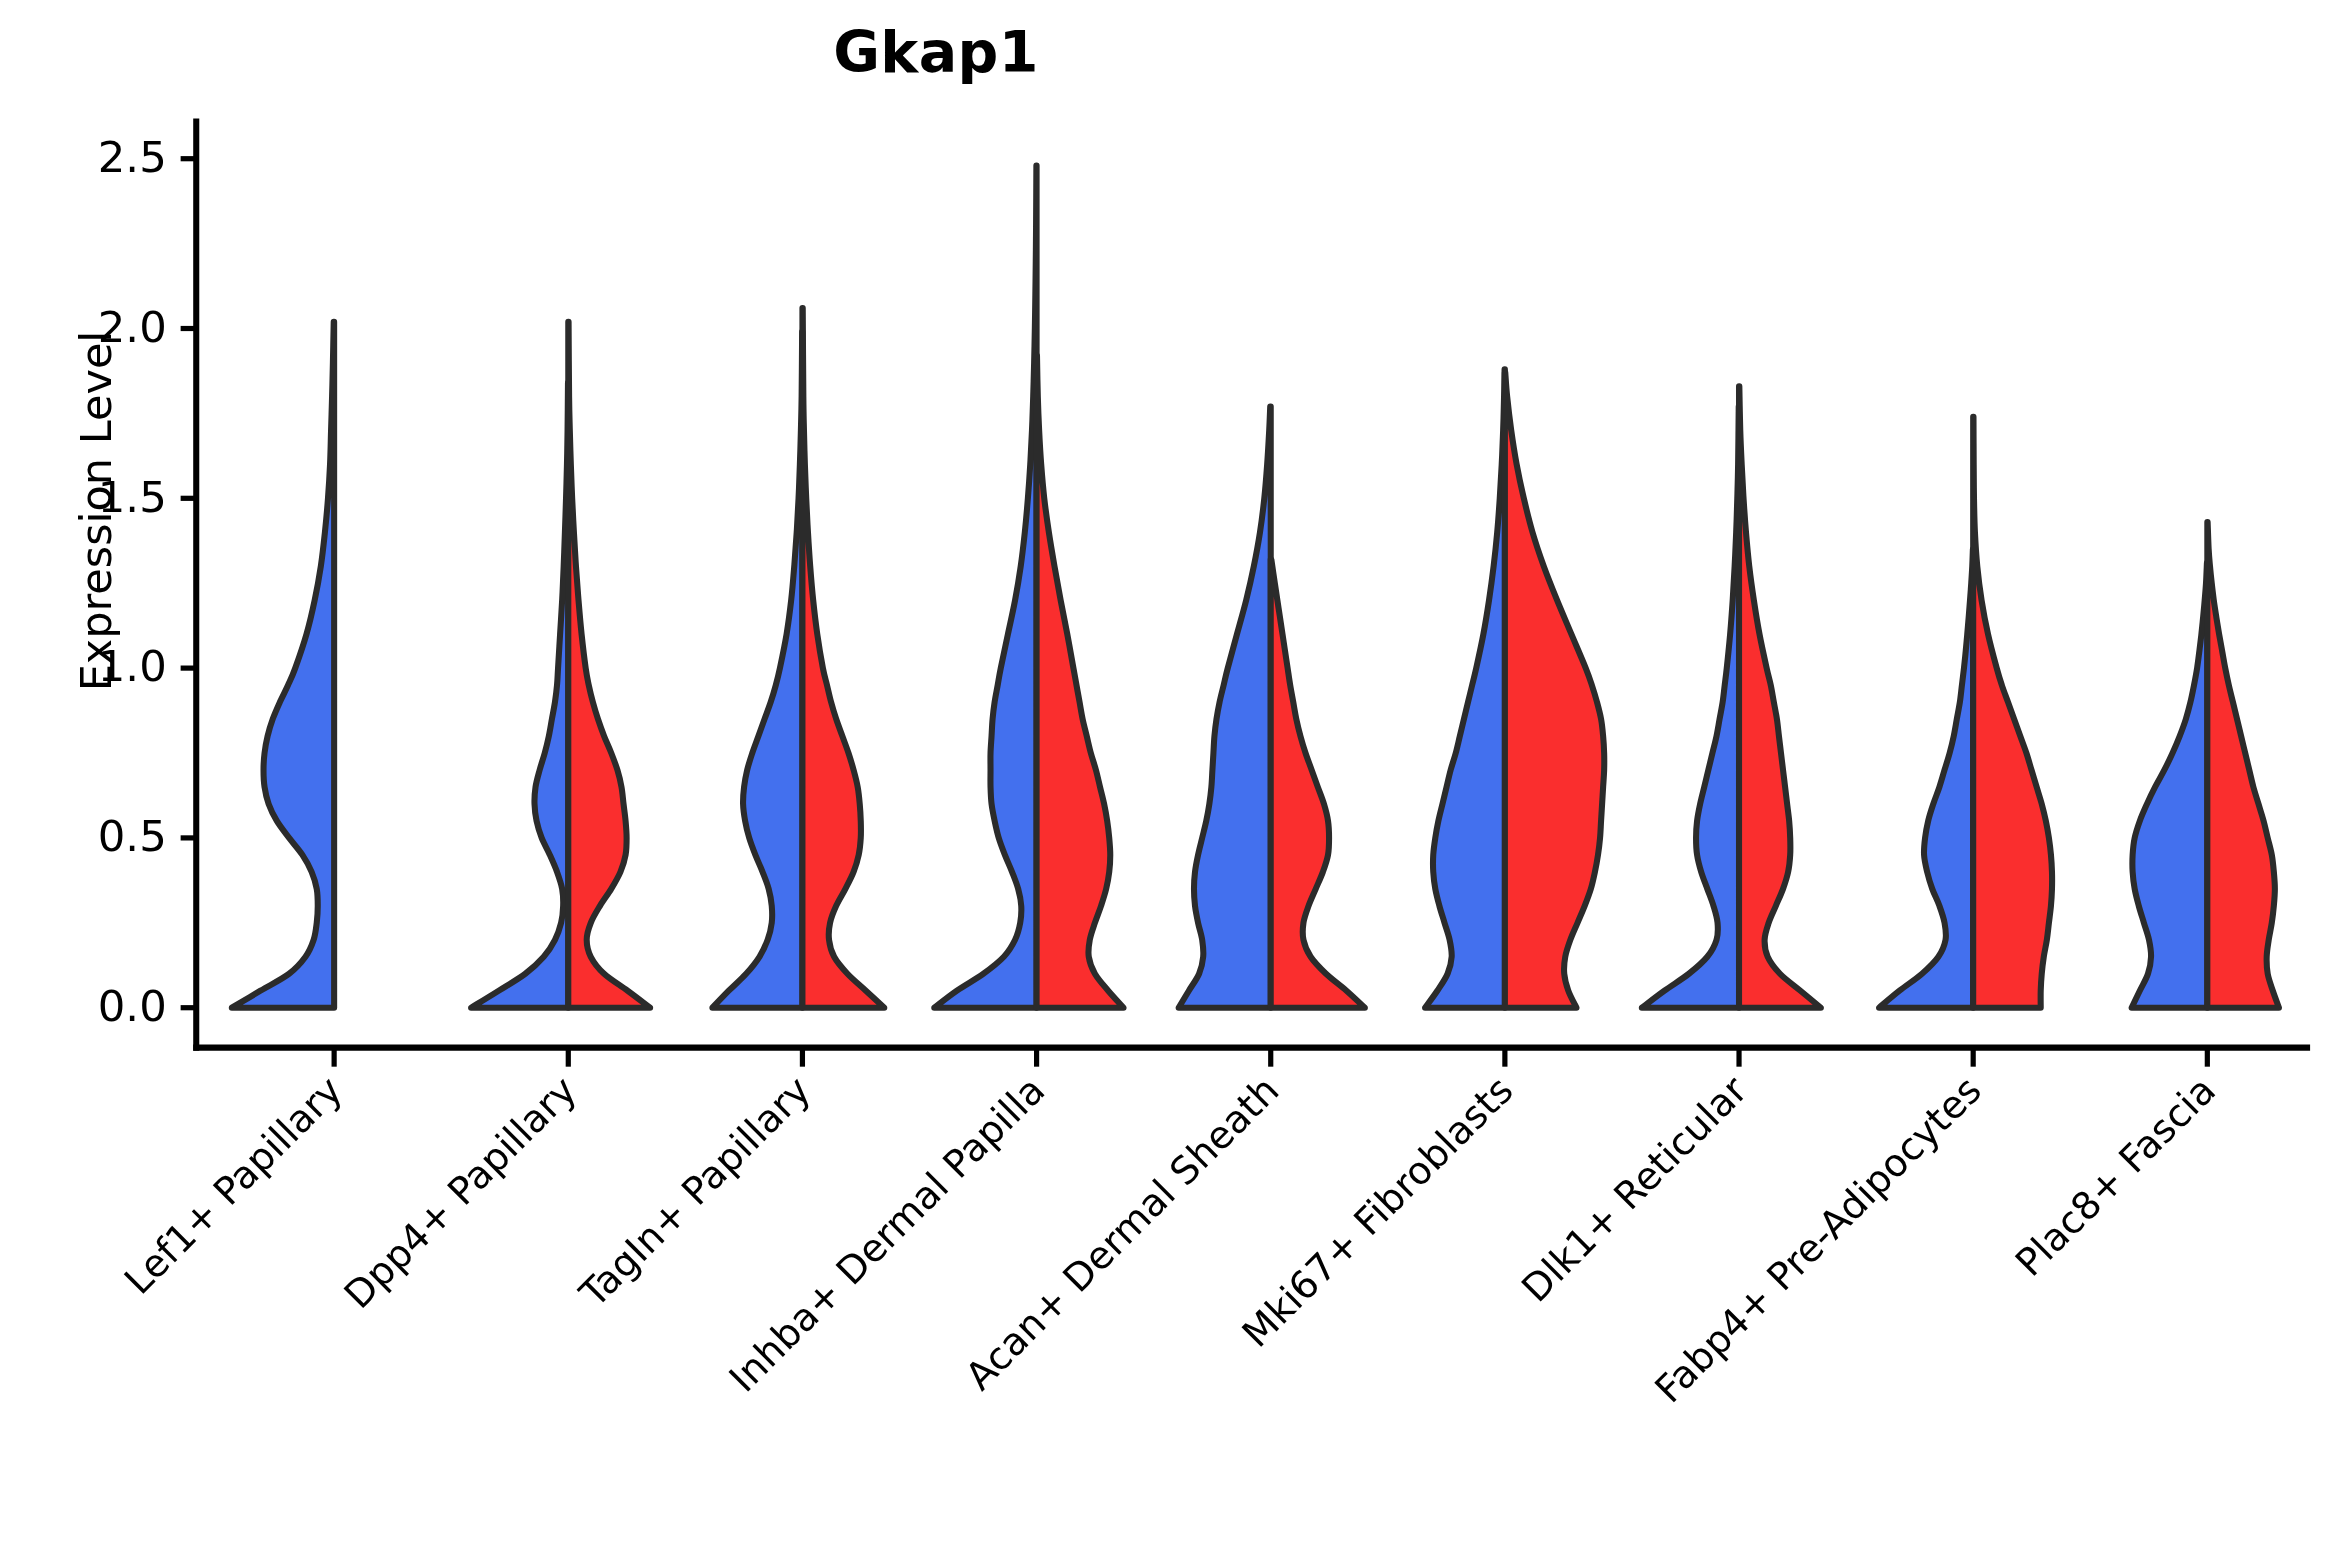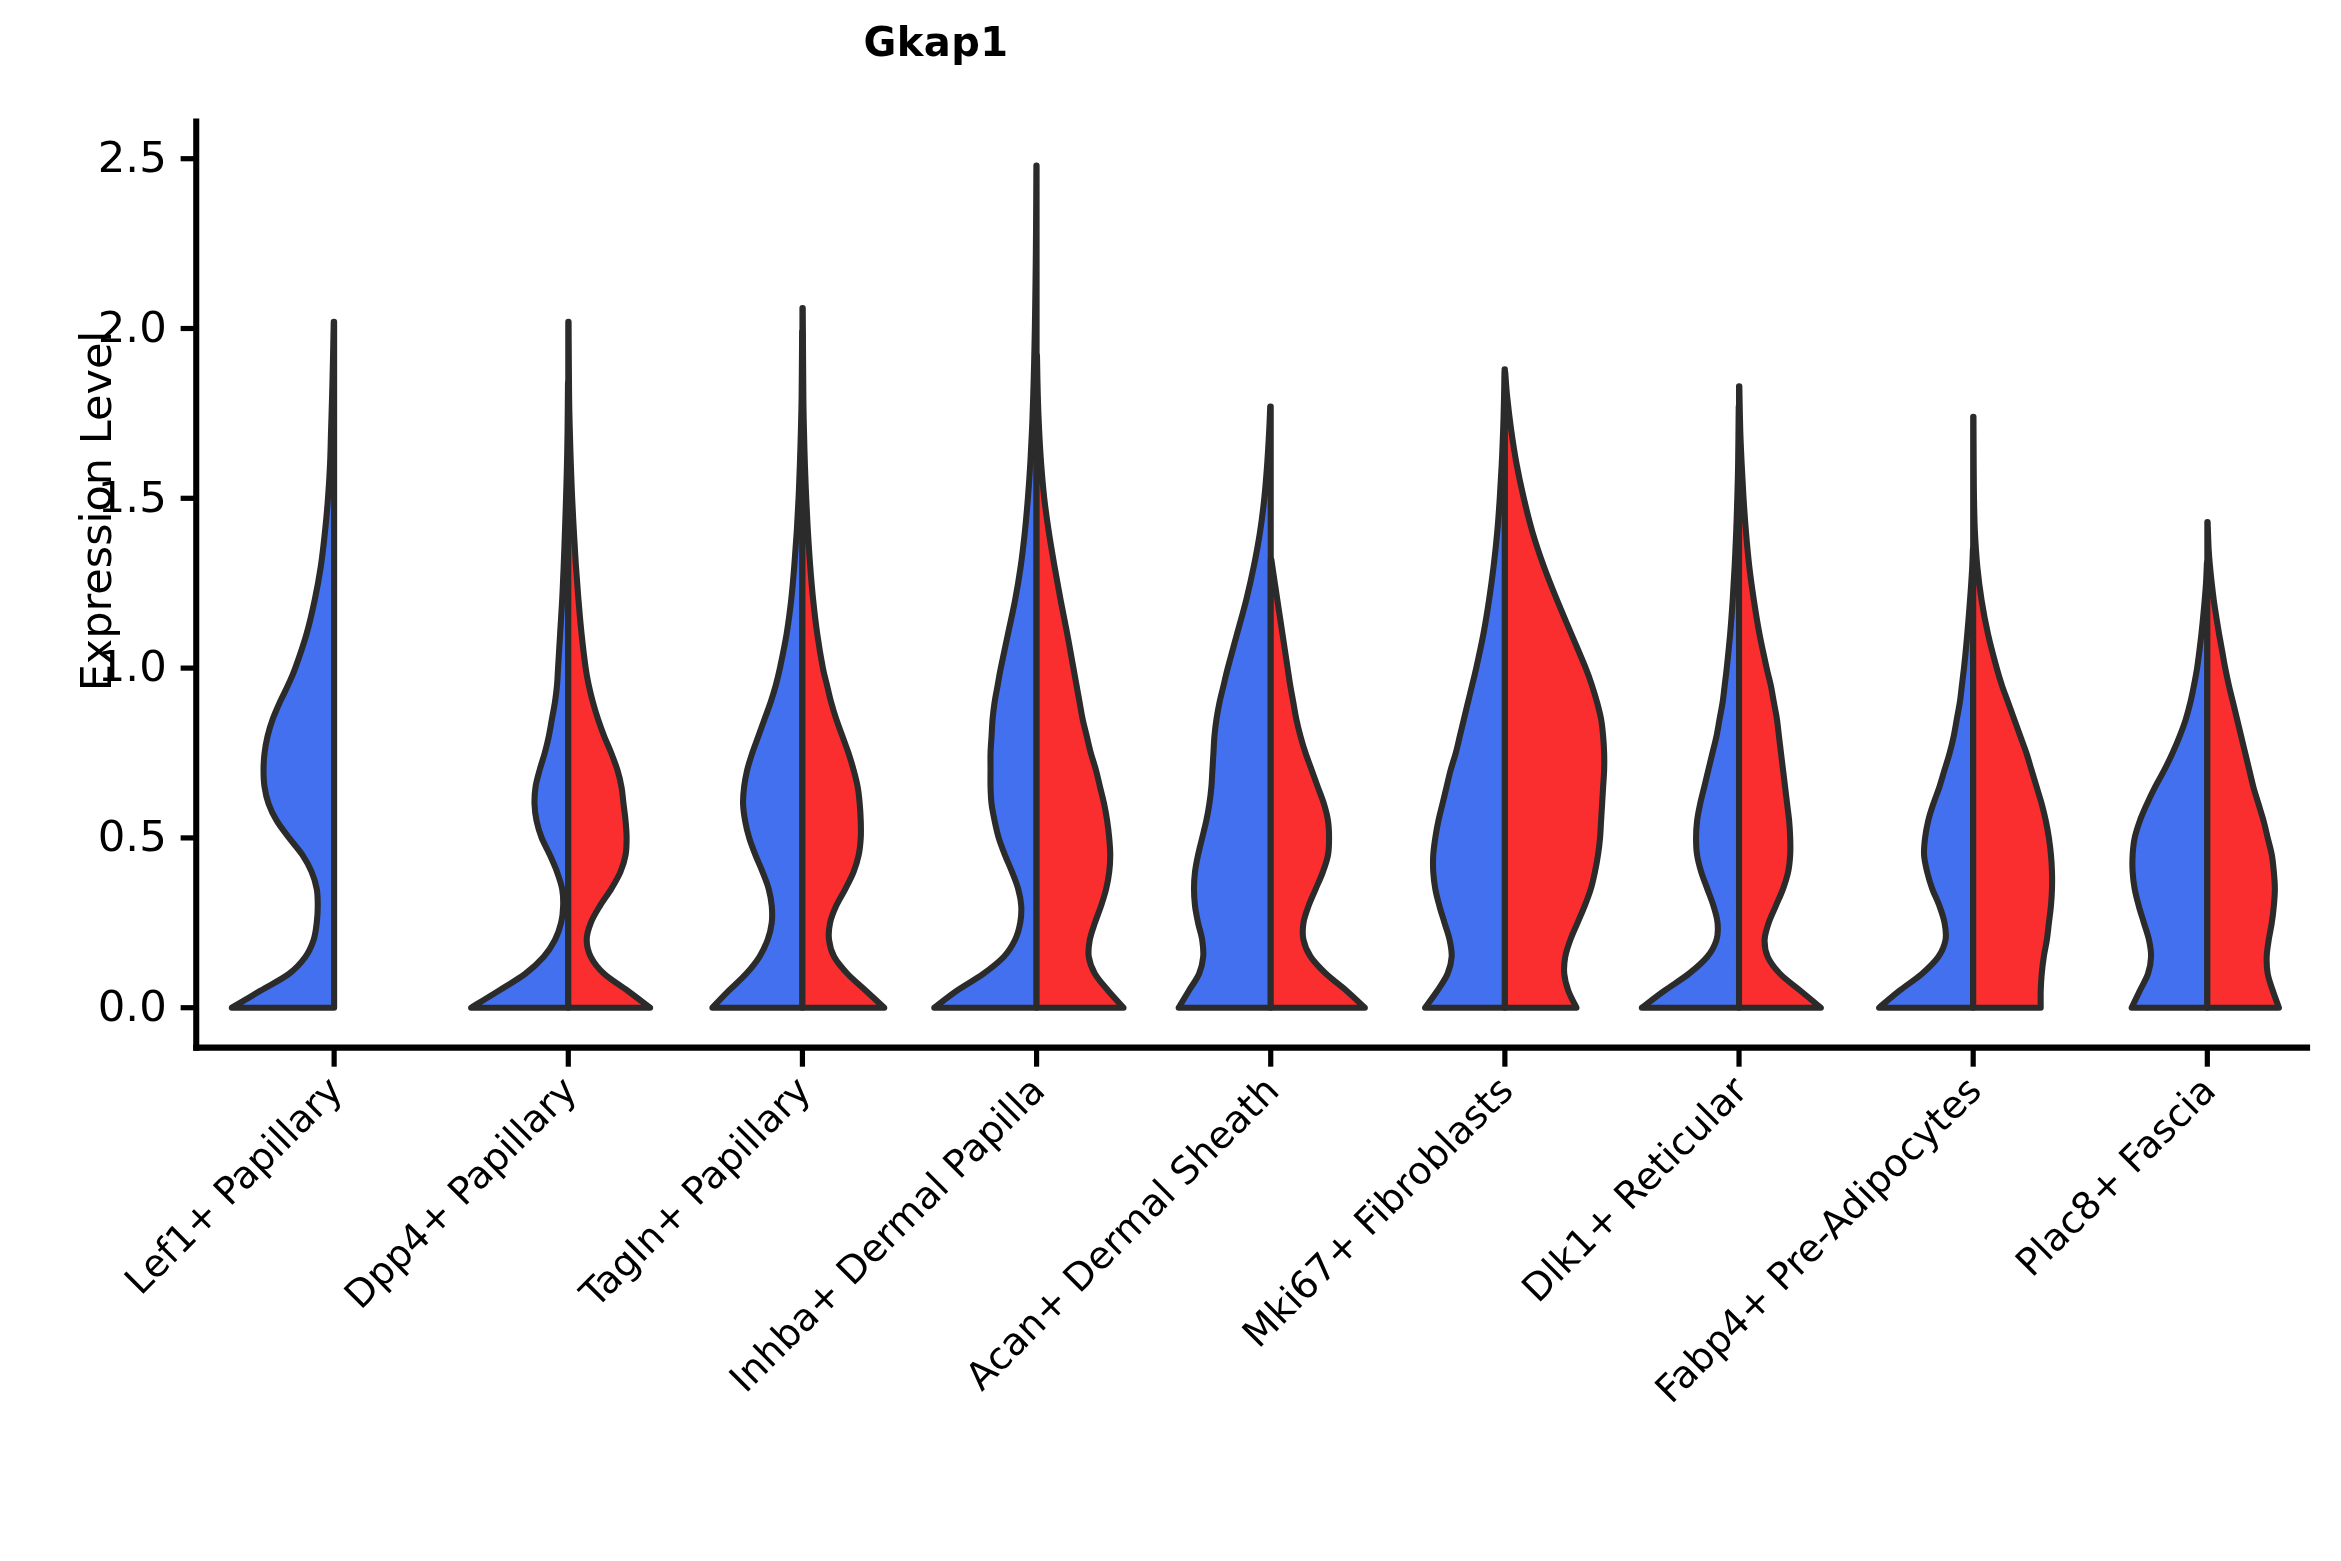--- a/index.html
+++ b/index.html
@@ -14,21 +14,21 @@
     background: #ffffff;
     font-family: "DejaVu Sans", sans-serif;
     overflow: hidden;
   }
   #plot-title {
     position: absolute;
     left: 0;
     top: 19px;
     width: 1872px;
     text-align: center;
-    font-size: 40px;
+    font-size: 57px;
     font-weight: bold;
     color: #000000;
     letter-spacing: 0.4px;
   }
   #ylabel {
     position: absolute;
     left: -208px;
     top: 486px;
     width: 607px;
     text-align: center;

